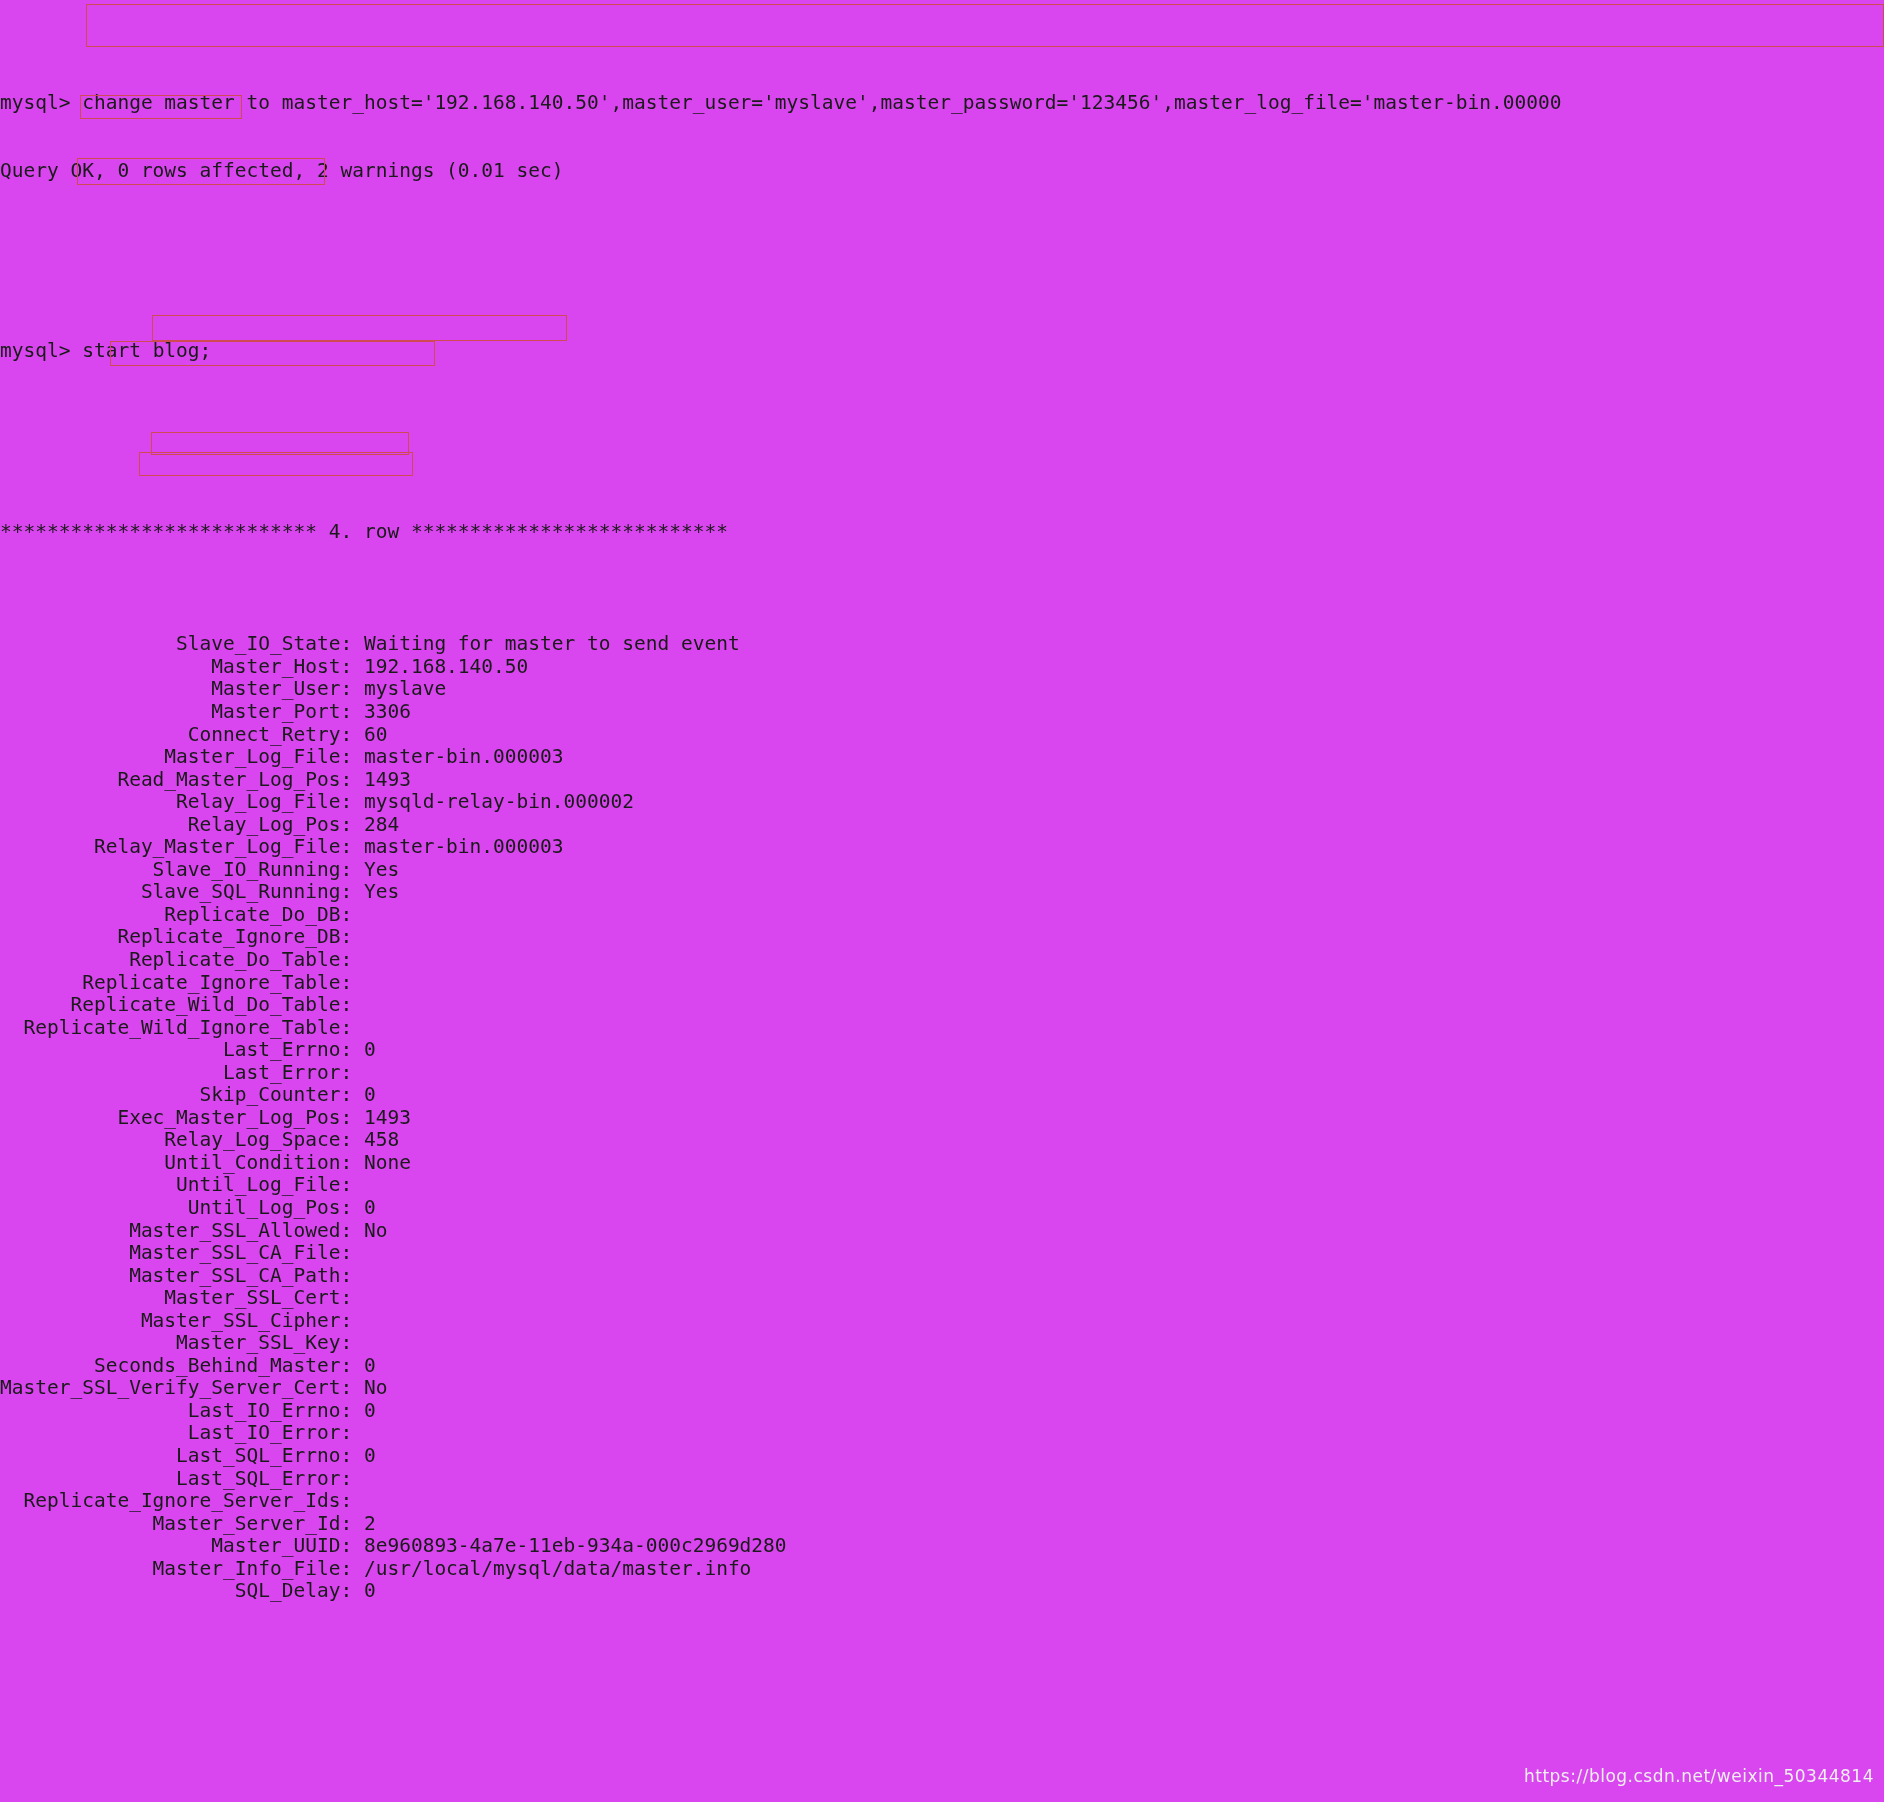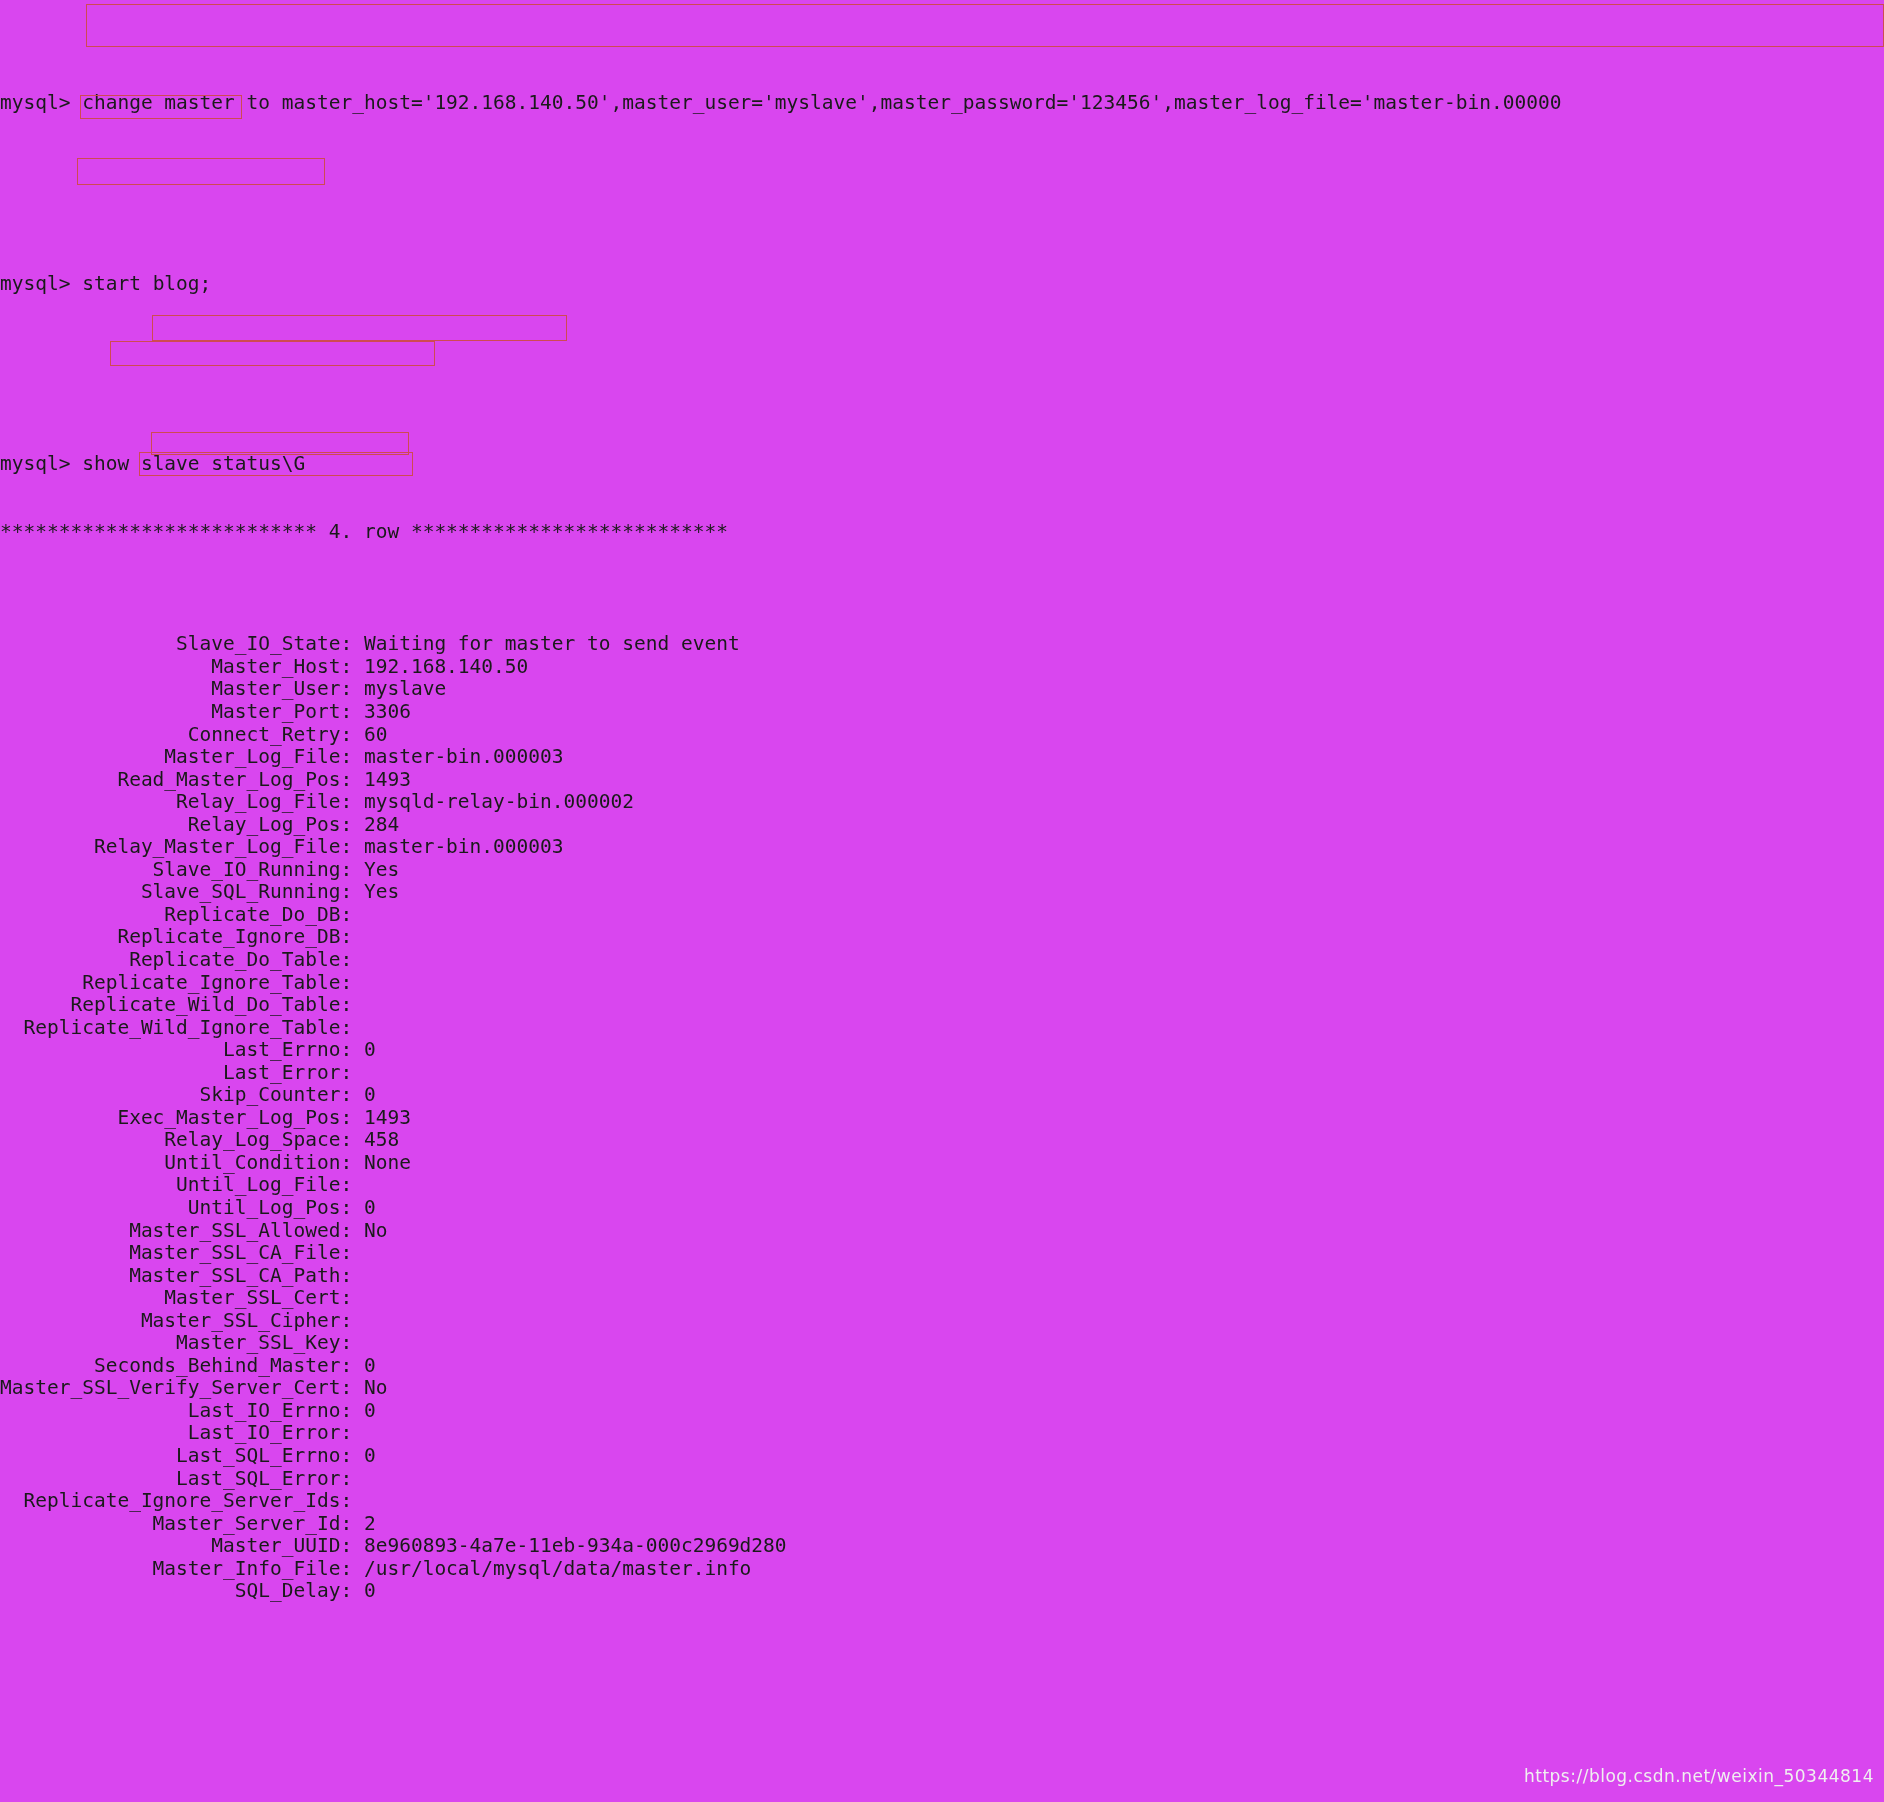--- a/index.html
+++ b/index.html
@@ -58,28 +58,28 @@
     user-select: none;
   }
 </style>
 </head>
 <body>
 
 <div id="terminal">
 
   
   <div class="line">mysql&gt; change master to master_host='192.168.140.50',master_user='myslave',master_password='123456',master_log_file='master-bin.00000</div>
+  <div class="line">Query OK, 0 rows affected, 2 warnings (0.01 sec)</div>
   <div class="blank"></div>
 
   
   <div class="line"><span>mysql&gt; </span><span>start blog;</span></div>
   <div class="blank"></div>
 
   
-  <div class="line"><span>mysql&gt; </span><span>show slave status\G</span></div>
   <div class="line">*************************** 4. row ***************************</div>
 
   
   <div id="status-lines"><div class="line">               Slave_IO_State: Waiting for master to send event</div><div class="line">                  Master_Host: 192.168.140.50</div><div class="line">                  Master_User: myslave</div><div class="line">                  Master_Port: 3306</div><div class="line">                Connect_Retry: 60</div><div class="line">              Master_Log_File: master-bin.000003</div><div class="line">          Read_Master_Log_Pos: 1493</div><div class="line">               Relay_Log_File: mysqld-relay-bin.000002</div><div class="line">                Relay_Log_Pos: 284</div><div class="line">        Relay_Master_Log_File: master-bin.000003</div><div class="line">             Slave_IO_Running: Yes</div><div class="line">            Slave_SQL_Running: Yes</div><div class="line">              Replicate_Do_DB:</div><div class="line">          Replicate_Ignore_DB:</div><div class="line">           Replicate_Do_Table:</div><div class="line">       Replicate_Ignore_Table:</div><div class="line">      Replicate_Wild_Do_Table:</div><div class="line">  Replicate_Wild_Ignore_Table:</div><div class="line">                   Last_Errno: 0</div><div class="line">                   Last_Error:</div><div class="line">                 Skip_Counter: 0</div><div class="line">          Exec_Master_Log_Pos: 1493</div><div class="line">              Relay_Log_Space: 458</div><div class="line">              Until_Condition: None</div><div class="line">               Until_Log_File:</div><div class="line">                Until_Log_Pos: 0</div><div class="line">           Master_SSL_Allowed: No</div><div class="line">           Master_SSL_CA_File:</div><div class="line">           Master_SSL_CA_Path:</div><div class="line">              Master_SSL_Cert:</div><div class="line">            Master_SSL_Cipher:</div><div class="line">               Master_SSL_Key:</div><div class="line">        Seconds_Behind_Master: 0</div><div class="line">Master_SSL_Verify_Server_Cert: No</div><div class="line">                Last_IO_Errno: 0</div><div class="line">                Last_IO_Error:</div><div class="line">               Last_SQL_Errno: 0</div><div class="line">               Last_SQL_Error:</div><div class="line">  Replicate_Ignore_Server_Ids:</div><div class="line">             Master_Server_Id: 2</div><div class="line">                  Master_UUID: 8e960893-4a7e-11eb-934a-000c2969d280</div><div class="line">             Master_Info_File: /usr/local/mysql/data/master.info</div><div class="line">                    SQL_Delay: 0</div></div>
 
   
   
 
   
   

